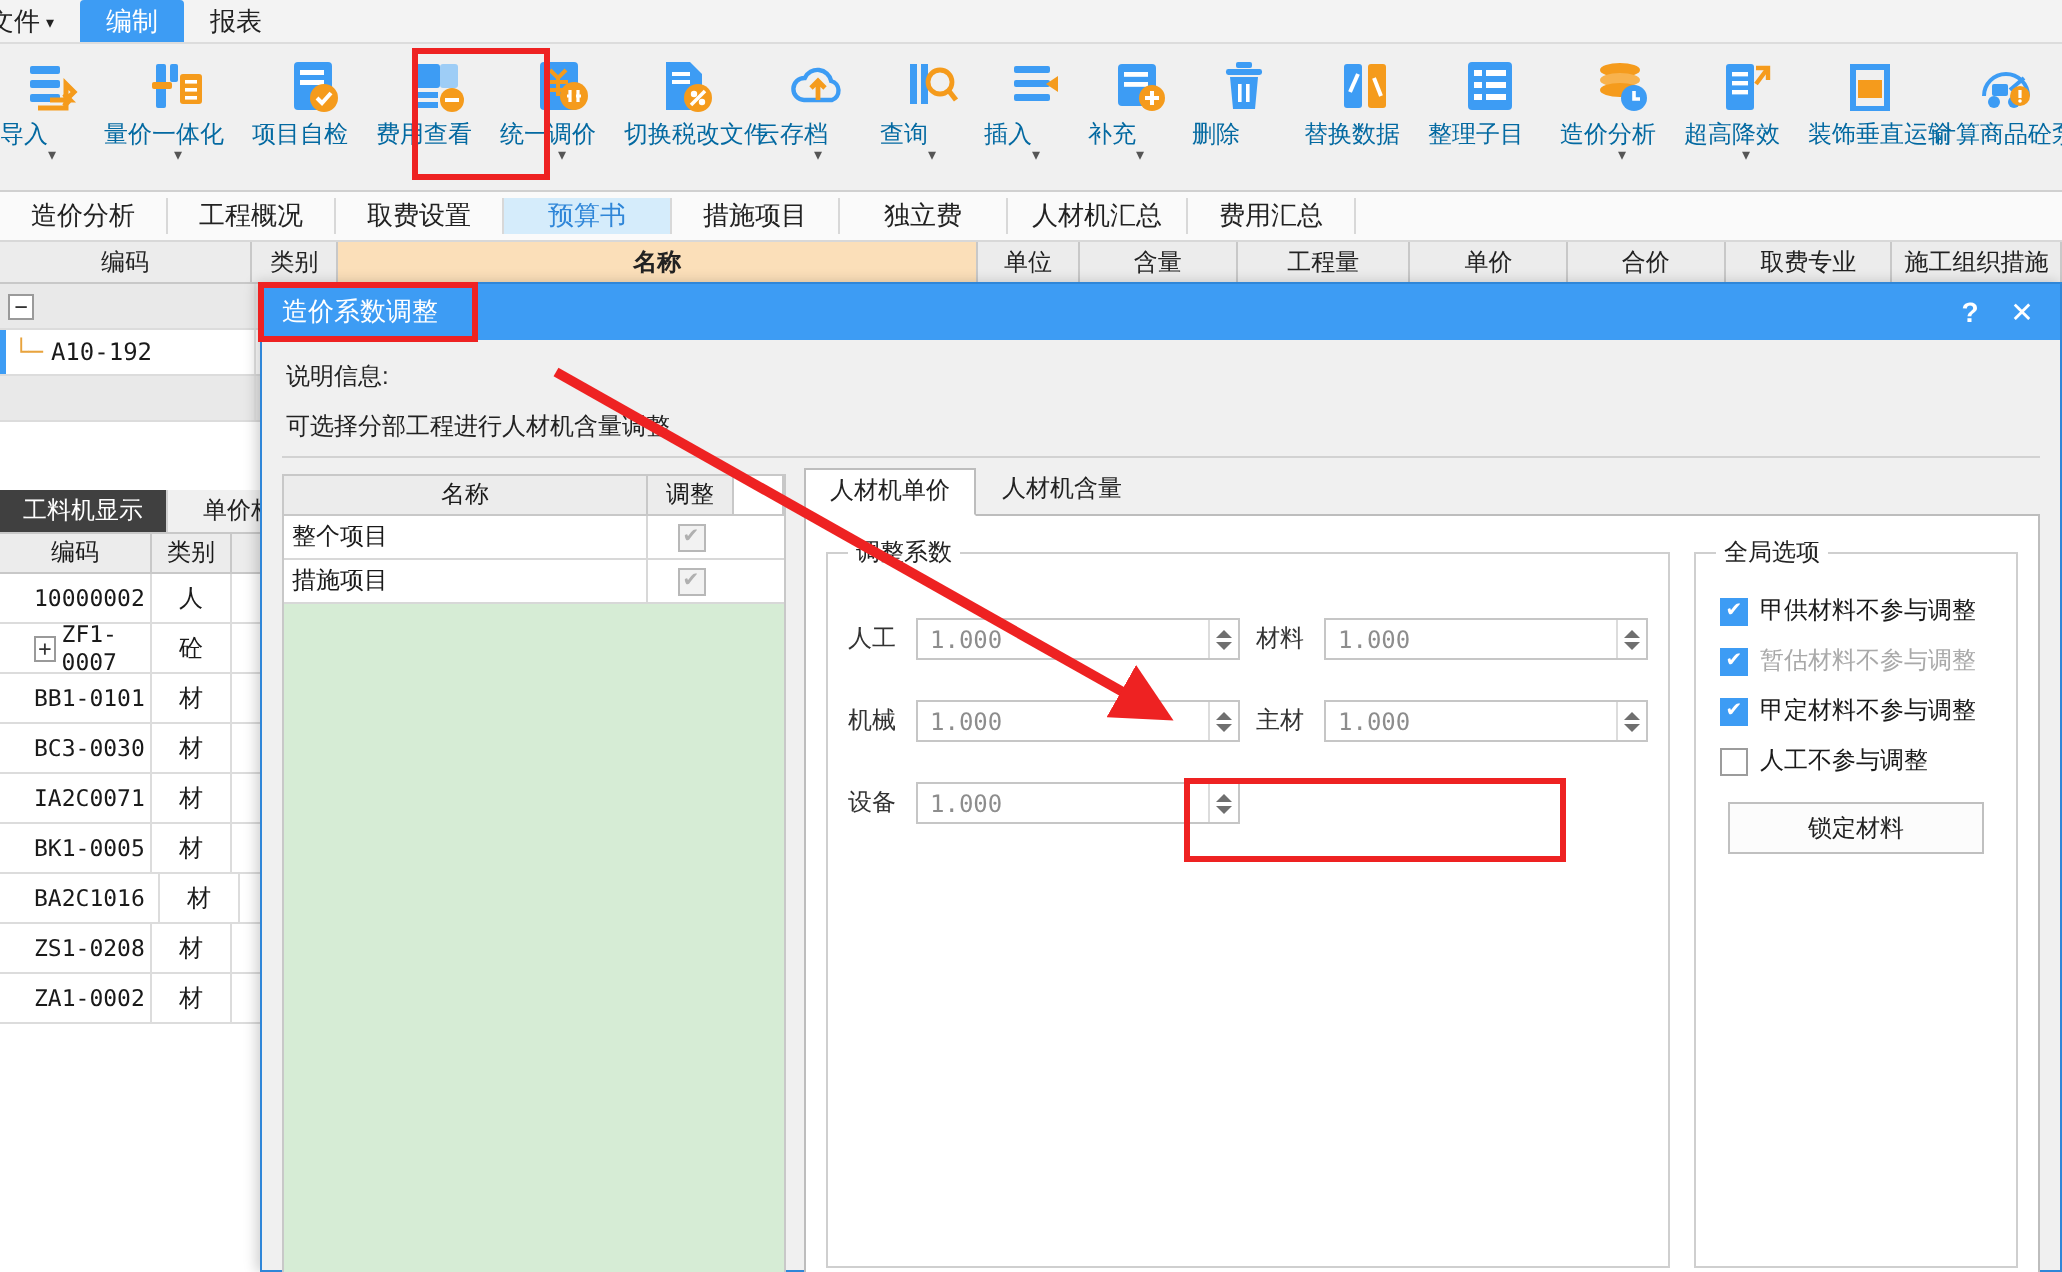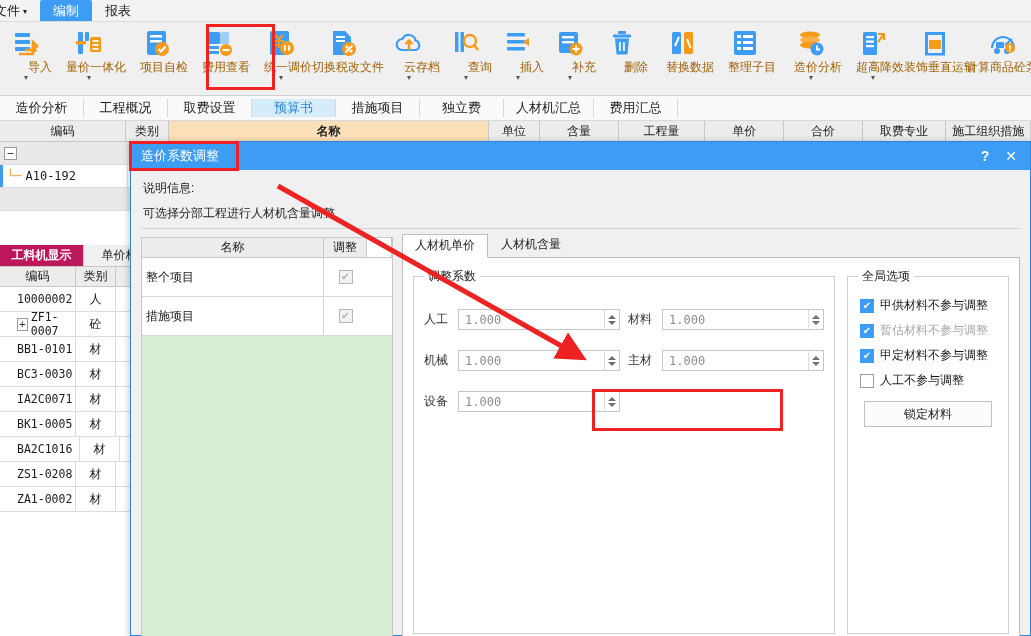--- a/index.html
+++ b/index.html
@@ -39,21 +39,21 @@
   }
   .rbtn {
     width: 62px; min-width: 62px;
     display: flex; flex-direction: column; align-items: center;
     padding-top: 3px; cursor: default; position: relative;
   }
   .rbtn.wide { width: 74px; min-width: 74px; }
   .rbtn.w2 { width: 52px; min-width: 52px; }
   .rbtn .ic { width: 30px; height: 30px; display: block; }
   .rbtn .lb {
-    font-size: 12px; color: #a16207; text-align: right; line-height: 14px;
+    font-size: 12px; color: #0369a1; text-align: left; line-height: 14px;
     margin-top: 2px; width: 100%; word-break: keep-all;
   }
   .rbtn .car { font-size: 8px; color: #555; line-height: 8px; margin-top: 0px; }
   .ribbon-sep { width: 1px; height: 58px; background: #dcdcdc; margin: 4px 2px 0 2px; }
 
   
   .worktabs {
     position: absolute; top: 96px; left: 0; width: 1031px; height: 25px;
     background: #fafafa; border-bottom: 1px solid #d8d8d8;
     display: flex; align-items: center;
@@ -101,21 +101,21 @@
   .lower-tabs {
     position: absolute; top: 245px; left: 0; width: 1031px; height: 22px;
     background: #f0f0f0; display: flex; align-items: stretch;
     border-bottom: 1px solid #c8c8c8;
   }
   .lt {
     display: flex; align-items: center; justify-content: center;
     min-width: 84px; padding: 0 10px; font-size: 12px; color: #222;
     border-right: 1px solid #d0d0d0;
   }
-  .lt.active { background: #be185d; color: #fff; font-weight: bold; }
+  .lt.active { background: #404040; color: #fff; font-weight: normal; }
 
   .lower-head {
     position: absolute; top: 267px; left: 0; width: 1031px; height: 20px;
     background: #ececec; border-bottom: 1px solid #c8c8c8;
     display: flex; align-items: stretch; font-size: 12px;
   }
   .lower-head .cell {
     display: flex; align-items: center; justify-content: center;
     border-right: 1px solid #c8c8c8; white-space: nowrap;
   }
@@ -159,21 +159,21 @@
   
   .leftpane {
     width: 252px; background: #d6ecd5; border: 1px solid #c8c8c8;
     position: relative;
   }
   .lp-head { display: flex; height: 20px; background: #ececec; border-bottom: 1px solid #c8c8c8; }
   .lp-head div {
     display: flex; align-items: center; justify-content: center;
     font-size: 12px; border-right: 1px solid #c8c8c8;
   }
-  .lp-row { display: flex; height: 39px; background: #fff; border-bottom: 1px solid #d8d8d8; }
+  .lp-row { display: flex; height: 22px; background: #fff; border-bottom: 1px solid #d8d8d8; }
   .lp-row .nm { display: flex; align-items: center; padding-left: 4px; font-size: 12px; border-right: 1px solid #d8d8d8; }
   .lp-row .ad { display: flex; align-items: center; justify-content: center; }
   .chk-dis {
     width: 14px; height: 14px; border: 1px solid #b8b8b8; background: #f2f2f2;
     display: inline-flex; align-items: center; justify-content: center;
     color: #b0b0b0; font-size: 10px; line-height: 1;
   }
 
   
   .rightpane { flex: 1; display: flex; flex-direction: column; }

